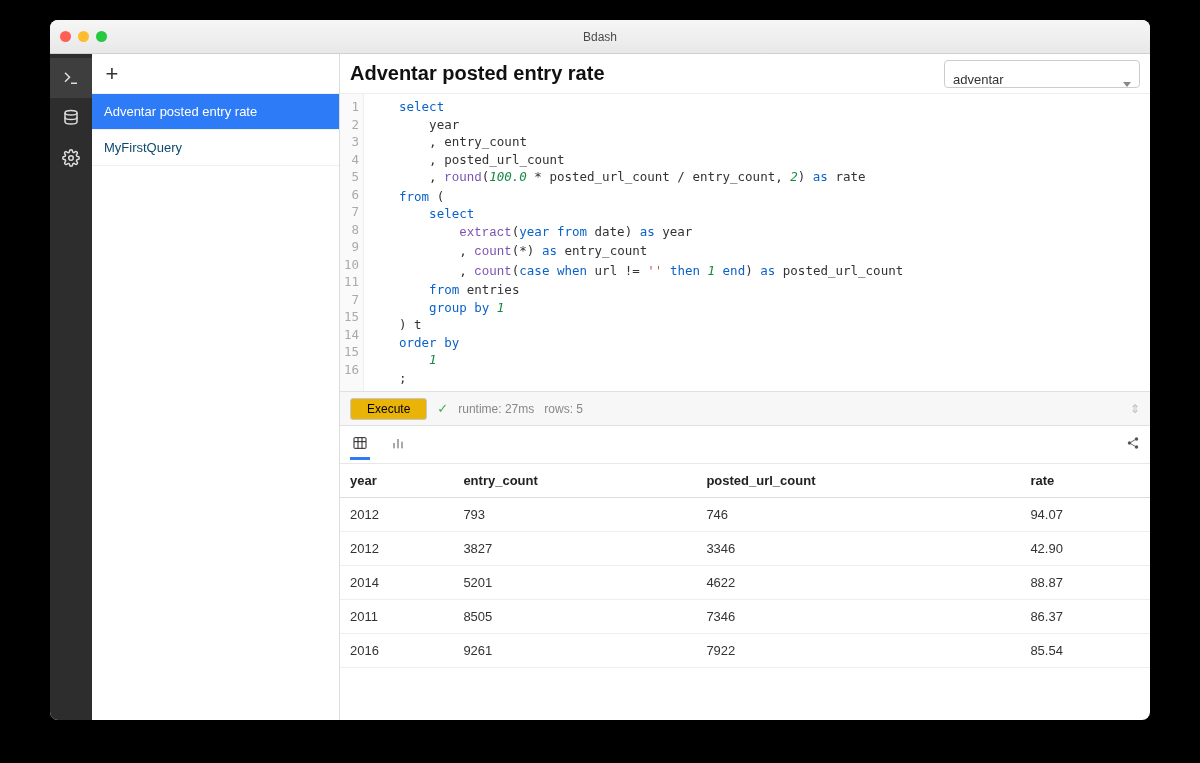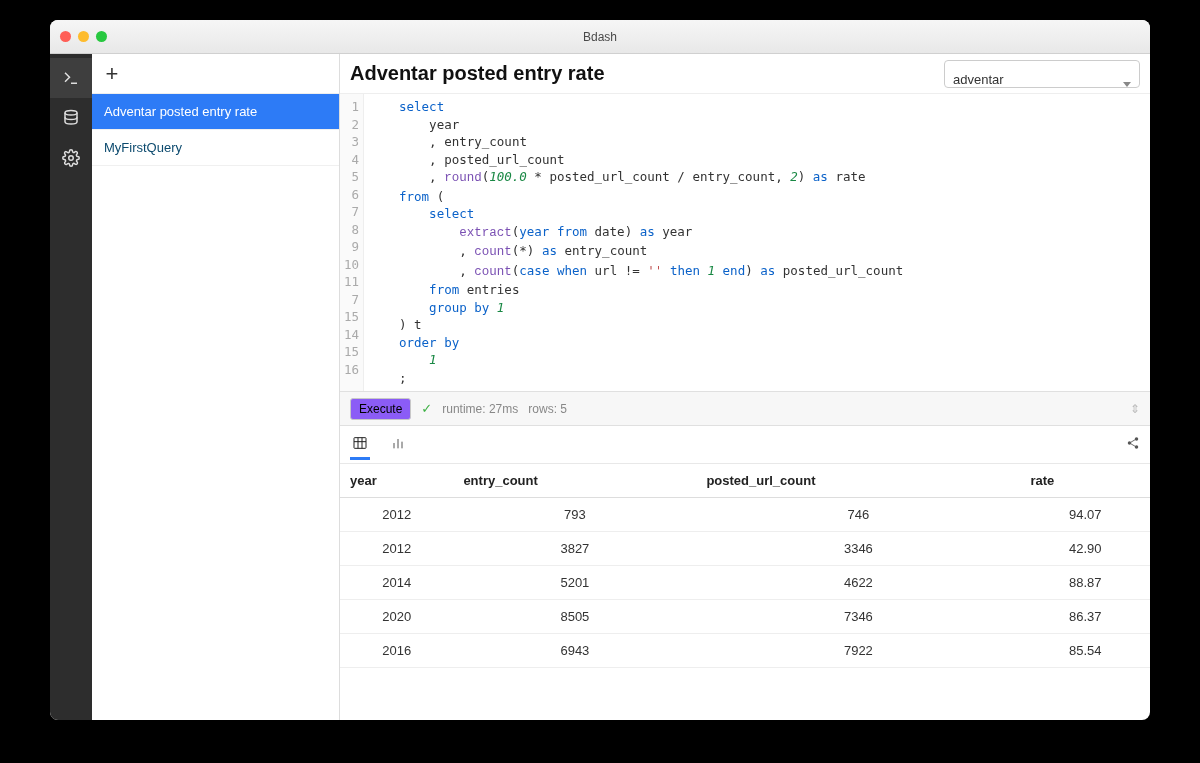--- a/index.html
+++ b/index.html
@@ -178,24 +178,24 @@
     background: #f7f7f7;
     border-bottom: 1px solid #e0e0e0;
     display: flex;
     align-items: center;
     padding: 0 10px;
     gap: 10px;
     font-size: 12px;
     color: #888;
   }
   .execute-btn {
-    background: #8b5cf6;
+    background: #eab308;
     border: 1px solid #c8c8c8;
     border-radius: 3px;
-    padding: 3px 8px;
+    padding: 3px 16px;
     font-size: 12px;
     cursor: pointer;
   }
   .check { color: #3cb043; font-size: 13px; }
   .drag-handle {
     margin-left: auto;
     color: #bbb;
     cursor: row-resize;
   }
   .result-tabs {
@@ -226,21 +226,20 @@
     text-align: left;
     font-weight: 700;
     padding: 9px 10px;
     border-bottom: 1px solid #ddd;
     color: #222;
   }
   table.results td {
     padding: 9px 10px;
     border-bottom: 1px solid #eee;
     color: #333;
-    text-align: center;
   }
   table.results th:nth-child(1), table.results td:nth-child(1) { width: 14%; }
   table.results th:nth-child(2), table.results td:nth-child(2) { width: 30%; }
   table.results th:nth-child(3), table.results td:nth-child(3) { width: 40%; }
   table.results th:nth-child(4), table.results td:nth-child(4) { width: 16%; }
 </style>
 </head>
 <body>
 
 <div class="window">
@@ -373,28 +372,28 @@
               <td>3346</td>
               <td>42.90</td>
             </tr>
             <tr>
               <td>2014</td>
               <td>5201</td>
               <td>4622</td>
               <td>88.87</td>
             </tr>
             <tr>
-              <td>2020</td>
+              <td>2011</td>
               <td>8505</td>
               <td>7346</td>
               <td>86.37</td>
             </tr>
             <tr>
               <td>2016</td>
-              <td>6943</td>
+              <td>9261</td>
               <td>7922</td>
               <td>85.54</td>
             </tr>
           </tbody>
       </table>
     </div>
   </div>
 </div>
 
 </body></html>

